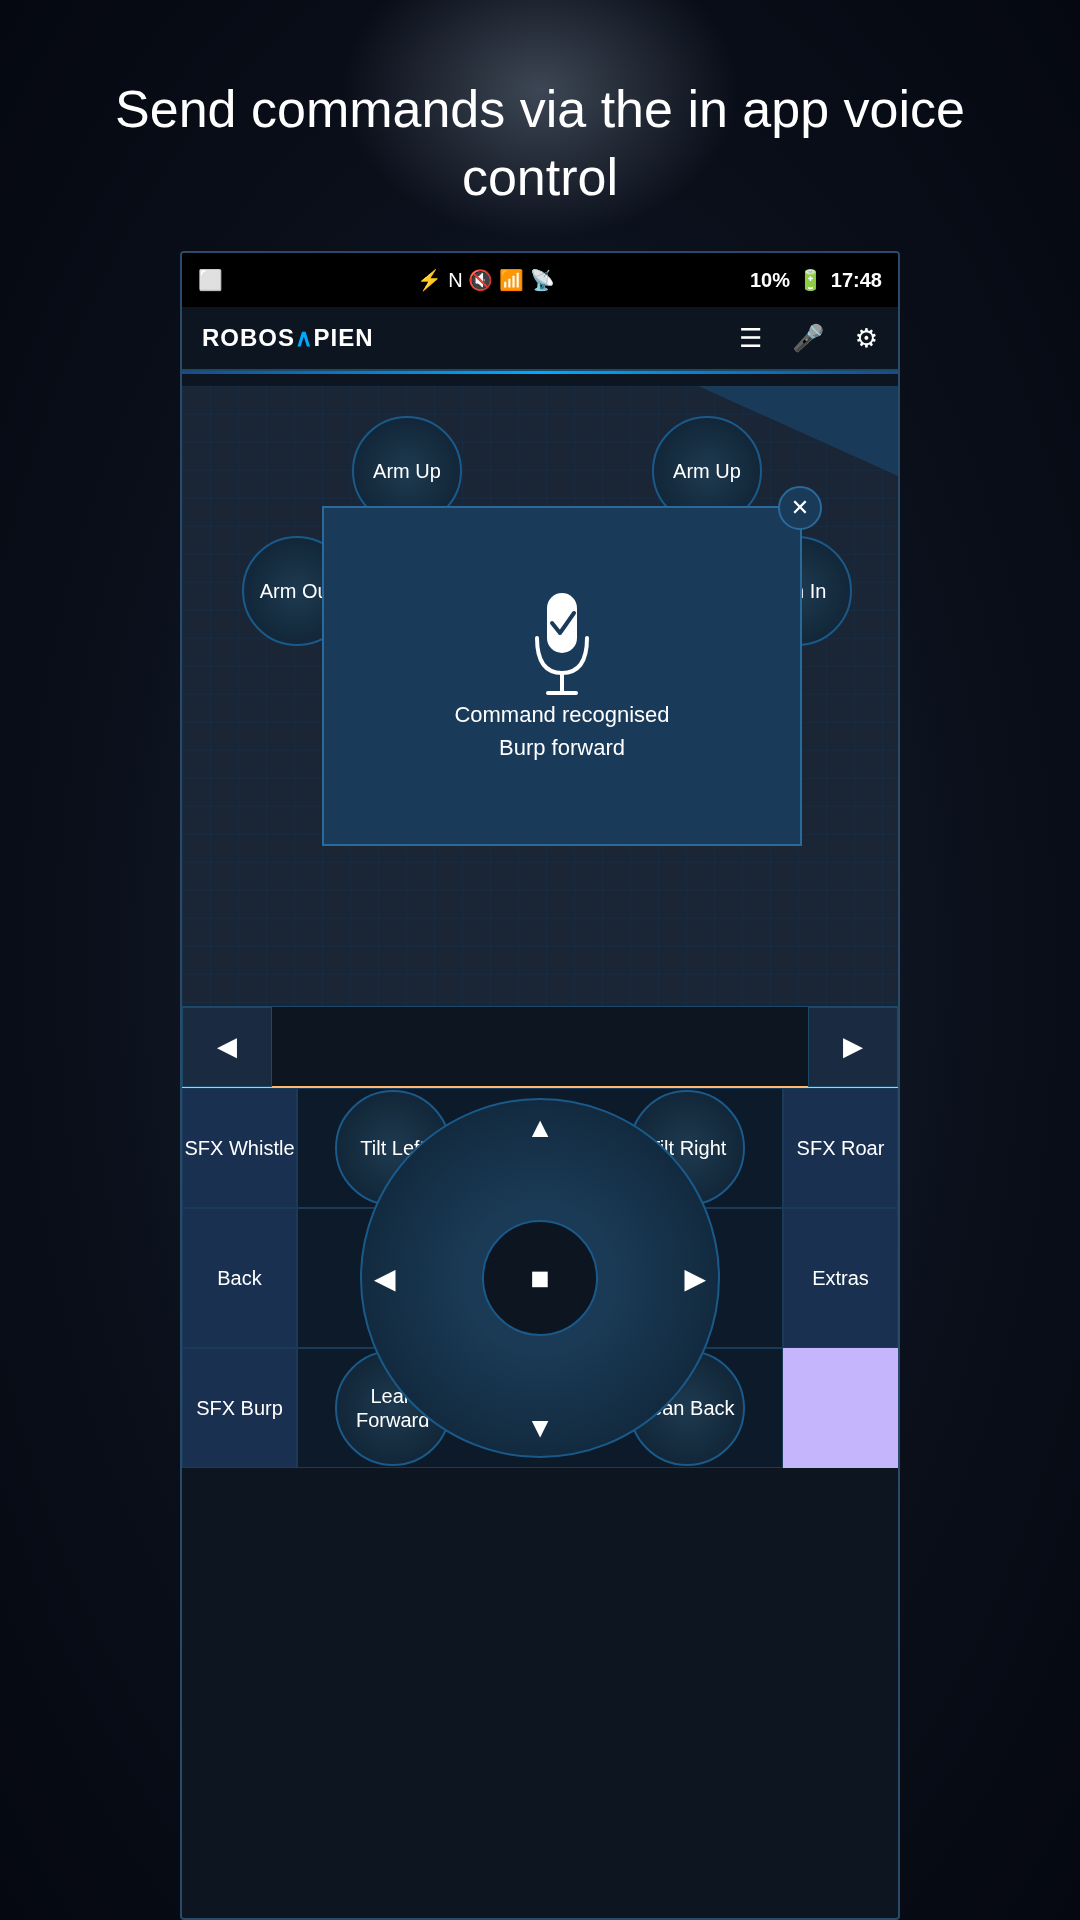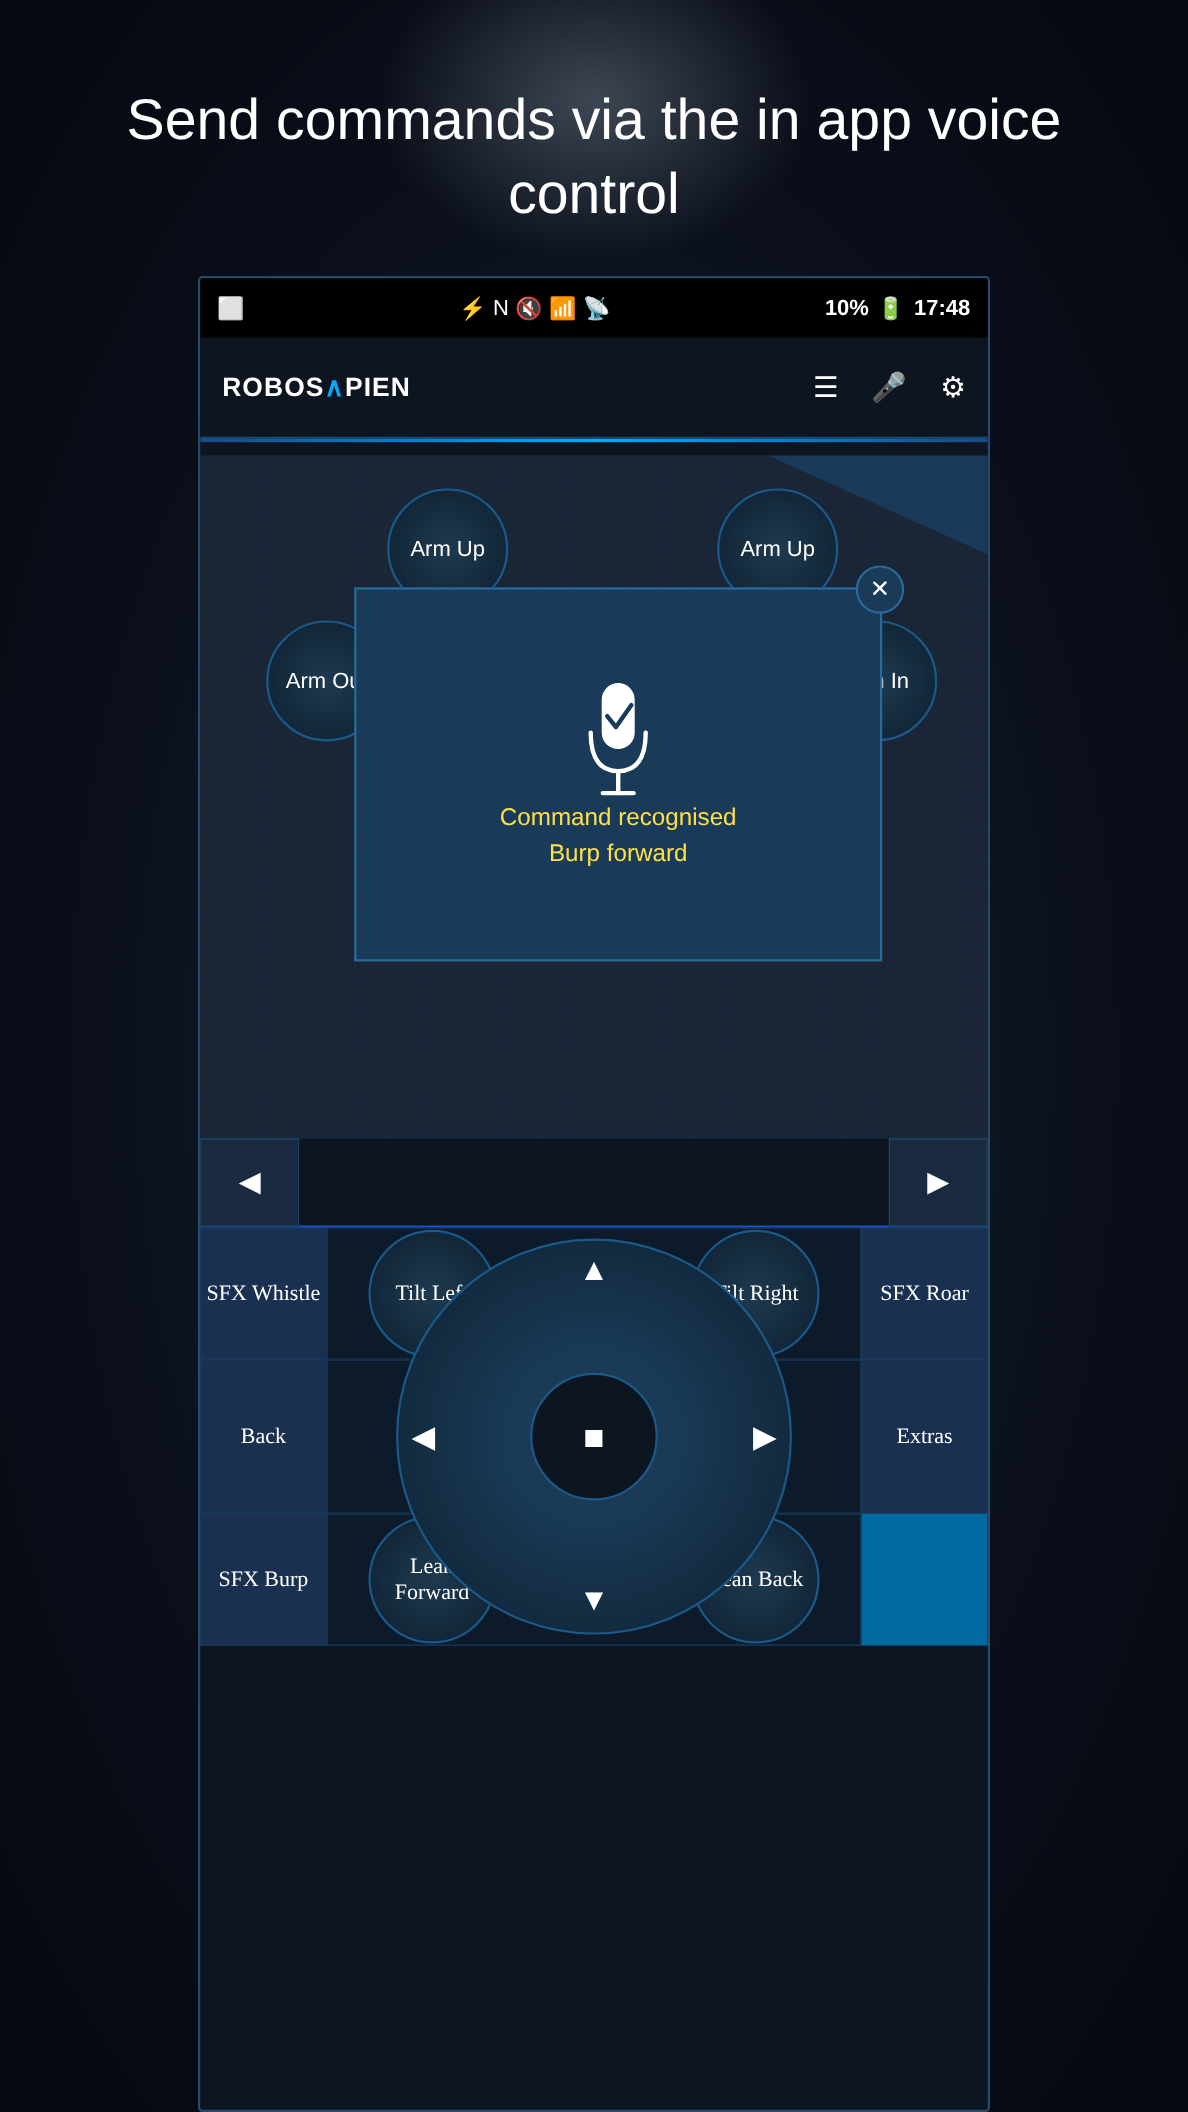--- a/index.html
+++ b/index.html
@@ -55,21 +55,21 @@
       padding: 0 16px;
       color: white;
       font-size: 20px;
     }
     .status-left { display: flex; align-items: center; gap: 4px; }
     .status-right { display: flex; align-items: center; gap: 8px; font-size: 20px; font-weight: bold; }
     .status-icons { display: flex; align-items: center; gap: 6px; }
     
     .app-bar {
       background: #0d1520;
-      height: 92px;
+      height: 64px;
       display: flex;
       align-items: center;
       justify-content: space-between;
       padding: 0 20px;
       border-bottom: 2px solid #1a4a6a;
     }
     .app-logo {
       color: white;
       font-size: 24px;
       font-weight: bold;
@@ -132,21 +132,21 @@
       border: 2px solid #2a6a9a;
       border-radius: 50%;
       display: flex;
       align-items: center;
       justify-content: center;
       color: white;
       font-size: 22px;
       cursor: pointer;
     }
     .voice-text {
-      color: #fde047;
+      color: #ffffff;
       font-size: 22px;
       text-align: center;
       line-height: 1.5;
     }
     
     .nav-row {
       background: #0d1520;
       height: 80px;
       display: flex;
       align-items: center;
@@ -163,23 +163,22 @@
       justify-content: center;
       color: white;
       font-size: 26px;
       cursor: pointer;
     }
     
     .bottom-grid {
       display: grid;
       grid-template-columns: 115px 1fr 115px;
       grid-template-rows: 120px 140px 120px;
-      background: #0369a1;
-      border-top: 2px solid #1d4ed8;
-      font-family: Liberation Serif, serif;
+      background: #c4b5fd;
+      border-top: 2px solid #fdba74;
     }
     .bg-cell {
       border: 1px solid #1a3a5a;
       display: flex;
       align-items: center;
       justify-content: center;
     }
     .bg-side {
       background: #1a3050;
       color: white;

